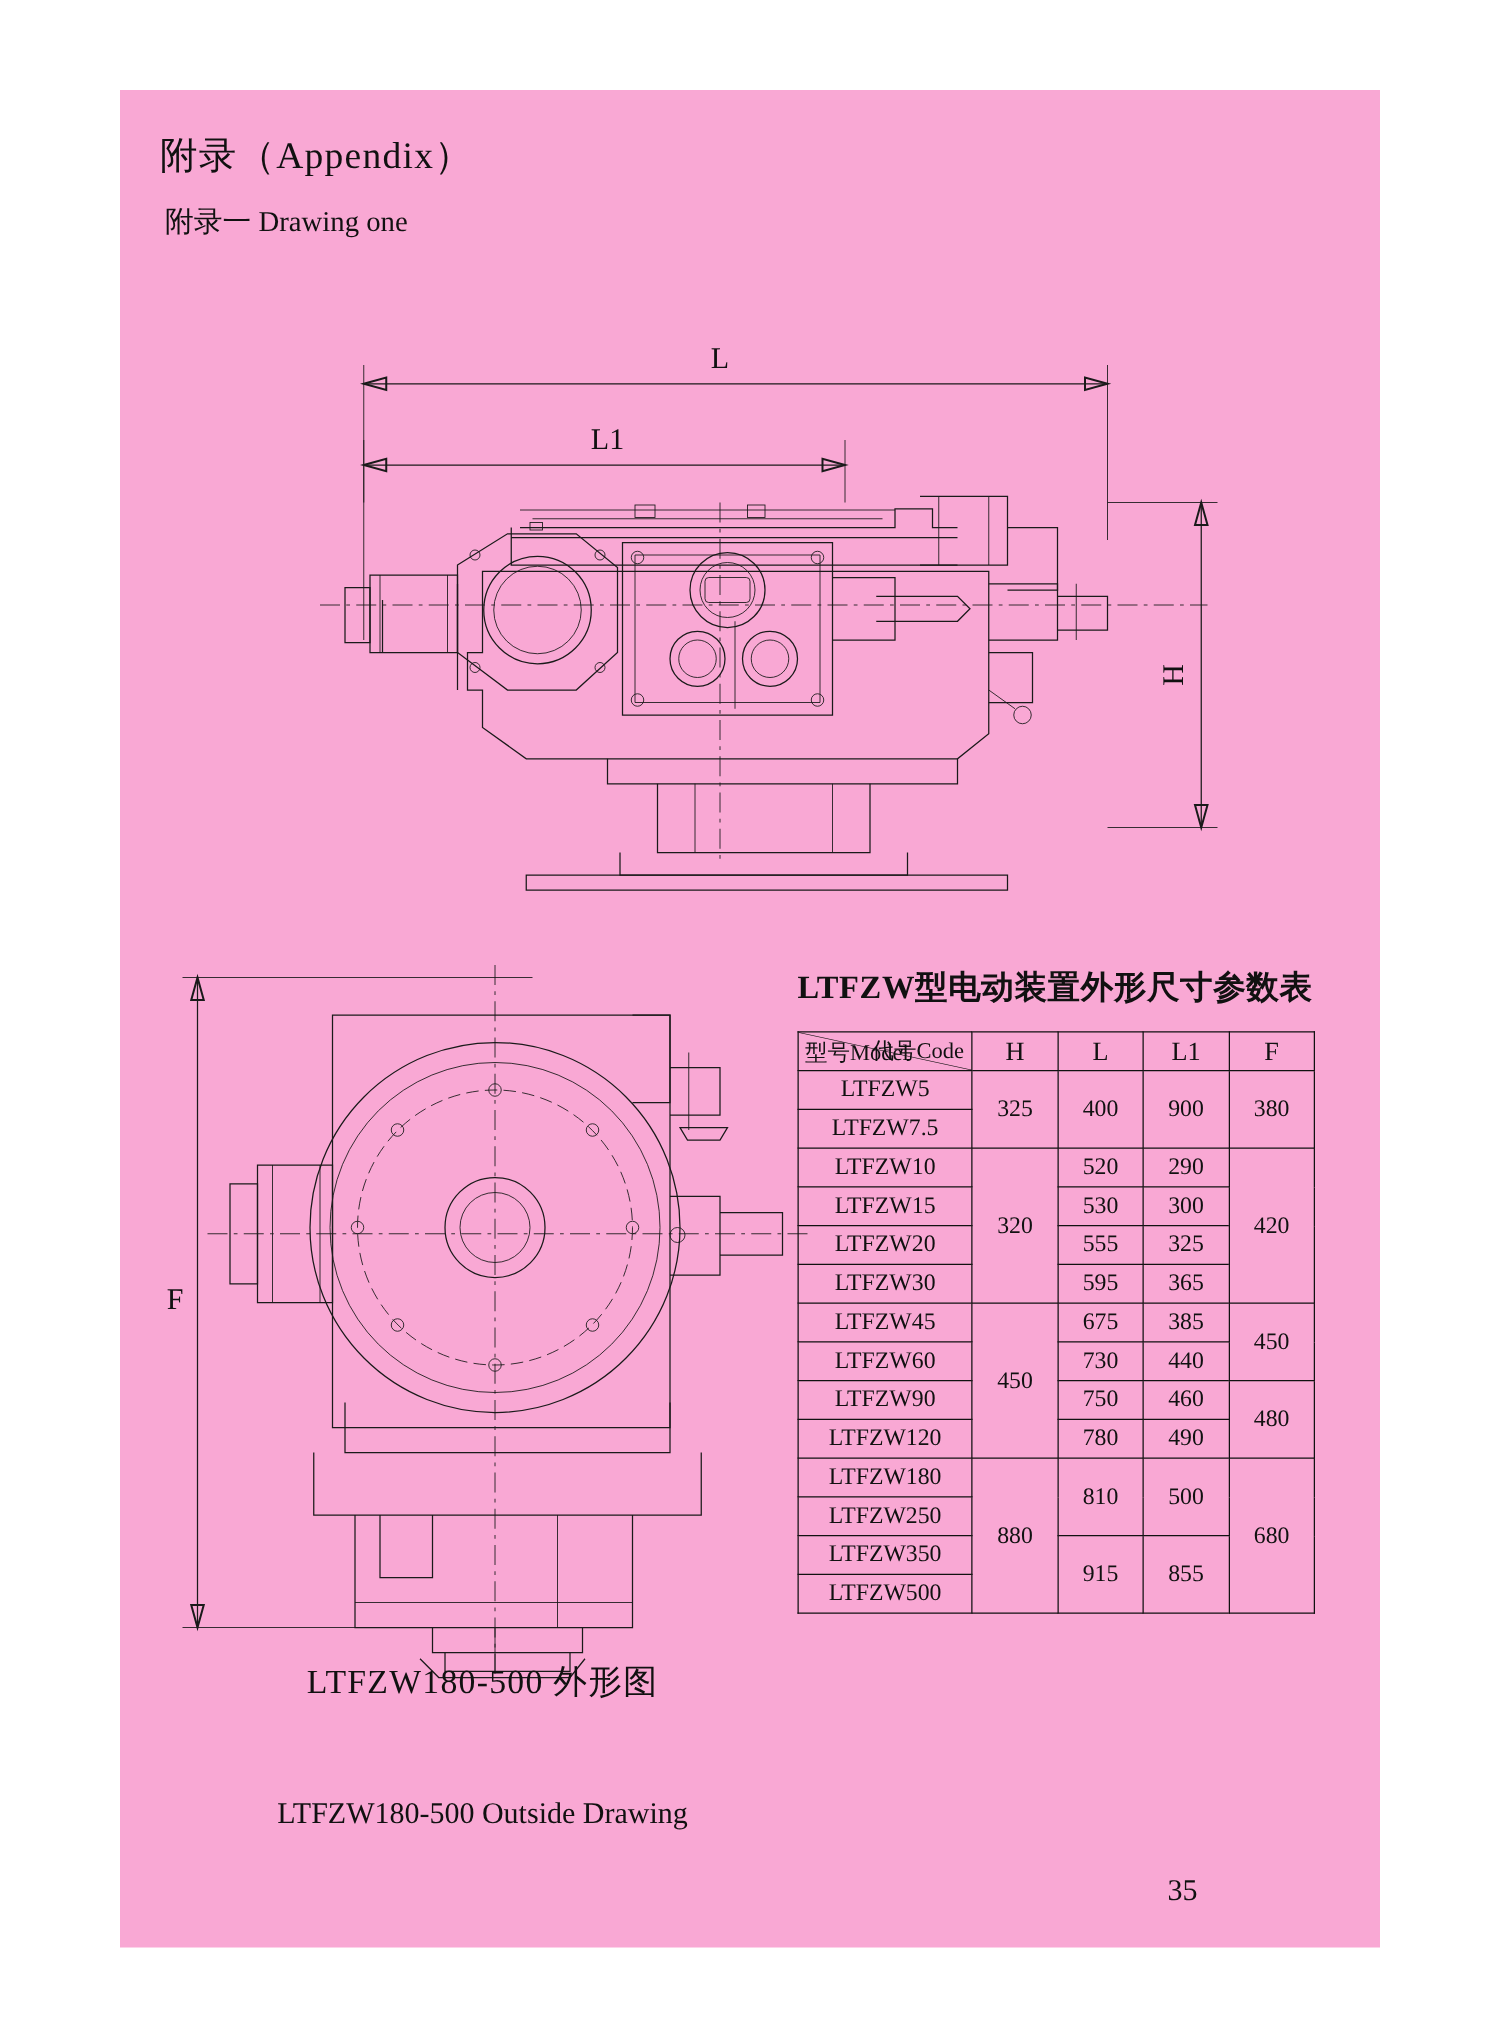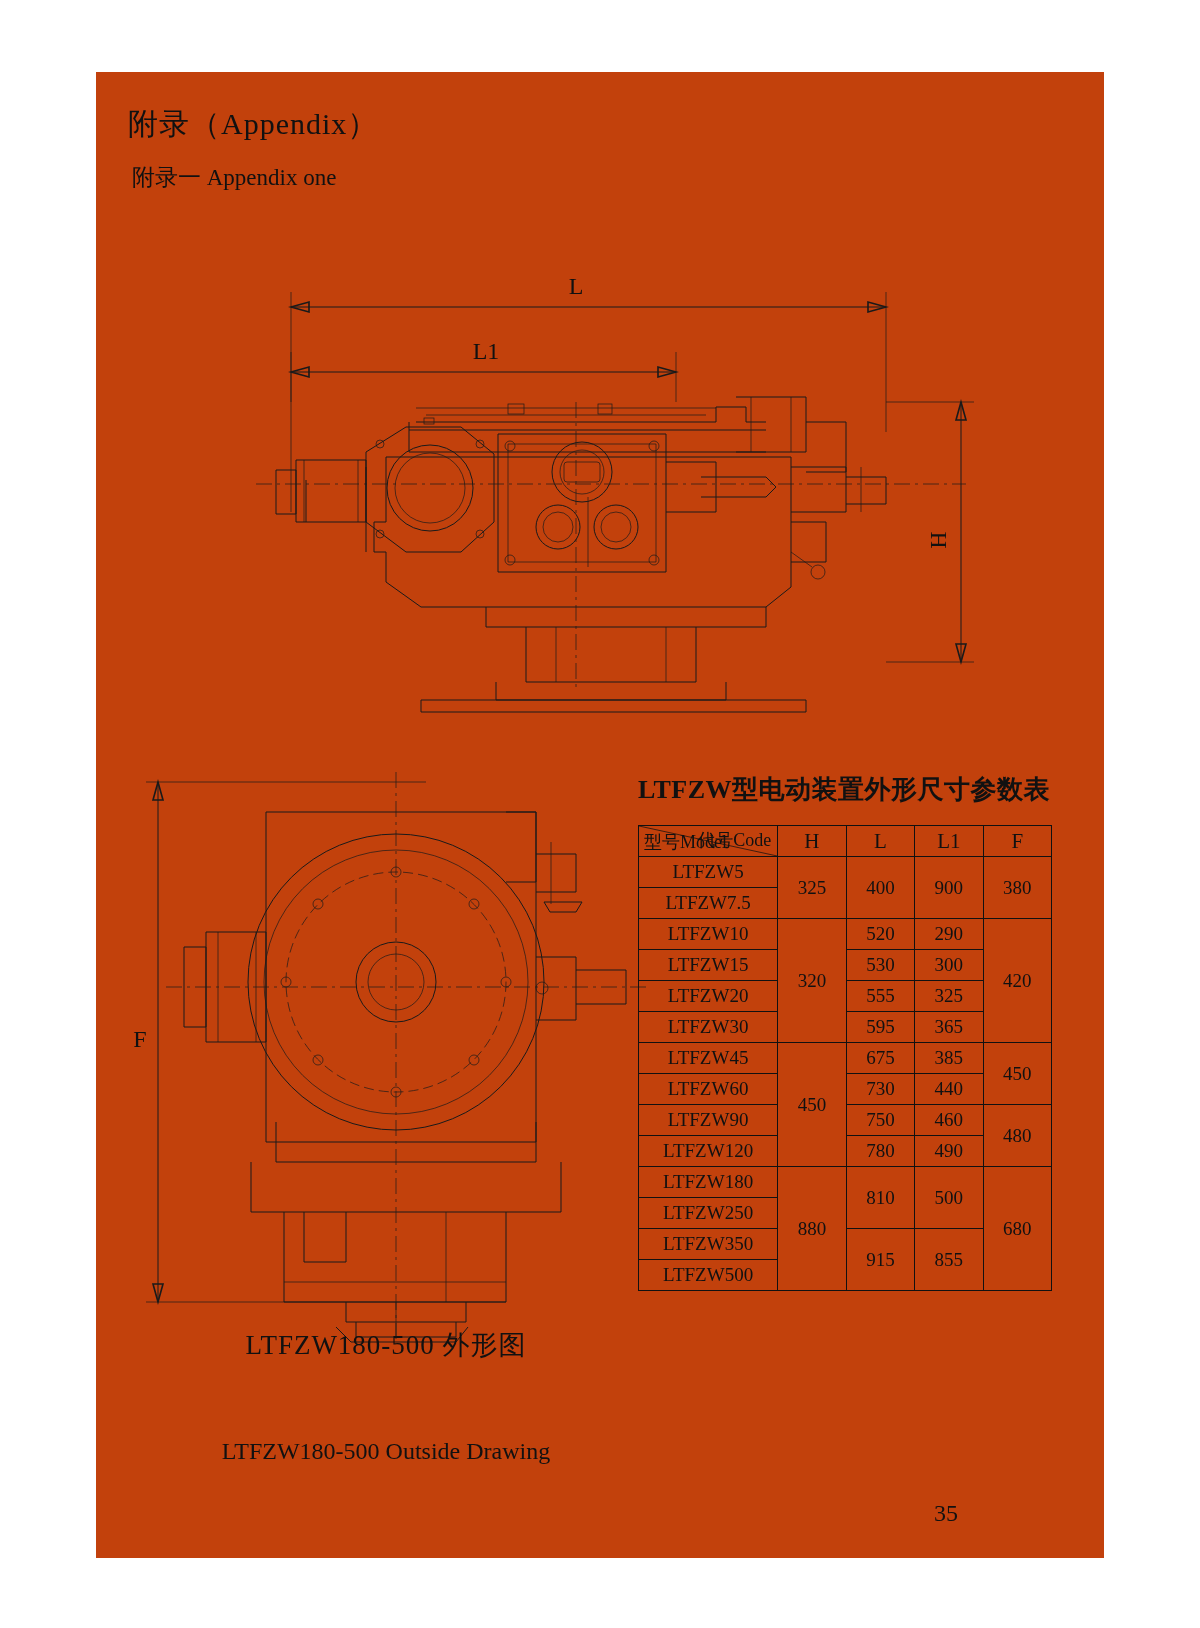--- a/index.html
+++ b/index.html
@@ -7,21 +7,21 @@
     width:1200px;height:1628px;
     background:#ffffff;
     font-family:"Liberation Serif", serif;
     position:relative;
     overflow:hidden;
   }
   .page{
     position:absolute;
     left:96px;top:72px;
     width:1008px;height:1486px;
-    background:#c2410c;
+    background:#f9a8d4;
   }
   .hdr1{
     position:absolute;left:32px;top:32px;
     font-size:30px;letter-spacing:1px;color:#111;
     font-family:"Liberation Serif", serif;
     white-space:nowrap;
   }
   .hdr2{
     position:absolute;left:36px;top:90px;
     font-size:23px;color:#111;white-space:nowrap;
@@ -90,21 +90,21 @@
     position:absolute;left:5px;bottom:2px;font-size:18px;white-space:nowrap;
   }
   .hcell{font-size:21px;}
 </style>
 </head>
 <body>
 
 <div class="page">
 
   <div class="hdr1">附录（Appendix）</div>
-  <div class="hdr2">附录一  Appendix one</div>
+  <div class="hdr2">附录一  Drawing one</div>
 
   <div class="topdraw">
     <svg width="760" height="520" viewBox="0 0 760 520">
 
       <path class="thin" d="M45 70 L45 290"></path>
       <path class="thin" d="M640 70 L640 210"></path>
       <path class="thin" d="M45 130 L45 180"></path>
       <path class="thin" d="M430 130 L430 180"></path>
 
       <path class="ln" d="M45 85 L640 85"></path>

